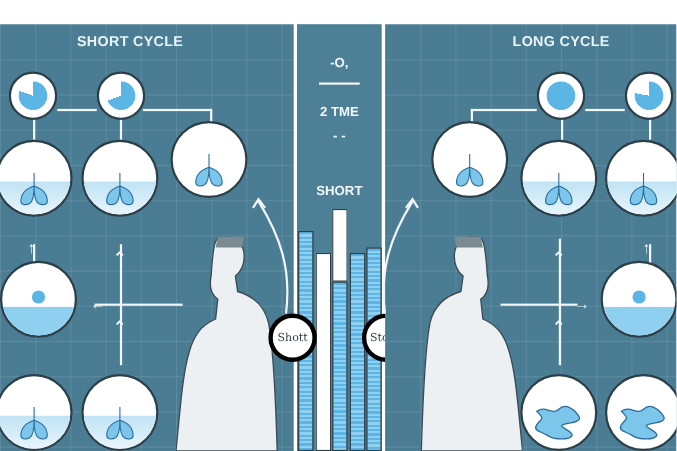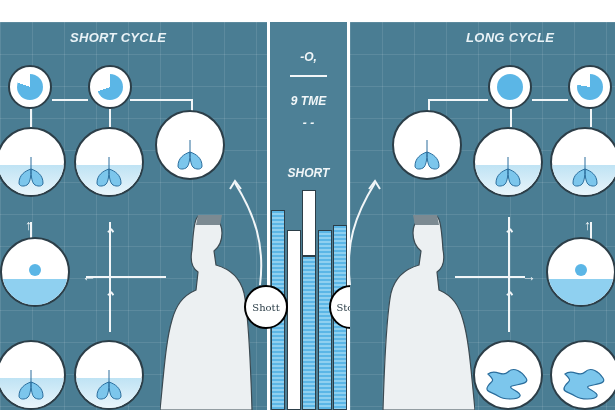--- a/index.html
+++ b/index.html
@@ -1,37 +1,37 @@
 <!DOCTYPE html>
 <html><head>
 <meta charset="utf-8">
 <style>
   html,body{margin:0;padding:0;}
   body{width:615px;height:410px;position:relative;overflow:hidden;background:#ffffff;font-family:"Liberation Sans",sans-serif;}
-  .panel{position:absolute;top:22px;bottom:0;background:#4a7d93;font-style:italic;}
+  .panel{position:absolute;top:22px;bottom:0;background:#4a7d93;}
   .grid{background-image:linear-gradient(rgba(255,255,255,0.10) 1px,transparent 1px),linear-gradient(90deg,rgba(255,255,255,0.10) 1px,transparent 1px);background-size:32px 32px;}
   #left{left:0;width:267px;}
   #mid{left:270px;width:77px;}
   #right{left:350px;width:265px;}
   .title{position:absolute;color:#eaf3f7;font-weight:bold;font-size:13px;letter-spacing:0.3px;}
   .midtxt{position:absolute;color:#f1f6f8;font-weight:bold;font-size:12px;text-align:center;width:77px;left:0;}
   .node{position:absolute;border-radius:50%;background:#ffffff;border:2px solid #2c3e48;box-sizing:border-box;overflow:hidden;}
   .node.small{width:44px;height:44px;}
   .node.big{width:70px;height:70px;}
   .node .water{position:absolute;left:0;right:0;bottom:0;height:45%;background:linear-gradient(#bfe3f4,#e9f5fb);}
   .node .lung{position:absolute;left:50%;bottom:8px;transform:translateX(-50%);width:38px;height:30px;}
   .pie{position:absolute;left:50%;top:50%;transform:translate(-50%,-50%);width:26px;height:26px;border-radius:50%;background:conic-gradient(#5bb6e6 0 290deg,transparent 290deg);}
   .line{position:absolute;background:#f2f6f8;}
   .arrowhead{position:absolute;color:#f2f6f8;font-size:14px;font-weight:bold;line-height:1;}
   .gauge .water{height:40%;background:#8fd0f0;}
   .gauge .needle{position:absolute;left:50%;top:38%;width:12px;height:12px;border-radius:50%;background:#5bb6e6;transform:translateX(-50%);}
   .bar{position:absolute;bottom:0;border:1px solid #2c3e48;box-sizing:border-box;}
   .bar.blue{background:repeating-linear-gradient(#5bb6e6 0 2px,#8fd0f0 2px 4px);}
   .bar.white{background:#ffffff;}
-  .label-circle{position:absolute;width:44px;height:44px;border-radius:50%;background:#ffffff;border:2px solid #000000;box-sizing:border-box;display:flex;align-items:center;justify-content:center;font-family:"DejaVu Serif",serif;font-size:10px;color:#2c3e48;}
+  .label-circle{position:absolute;width:44px;height:44px;border-radius:50%;background:#ffffff;border:4px solid #000000;box-sizing:border-box;display:flex;align-items:center;justify-content:center;font-family:"DejaVu Serif",serif;font-size:10px;color:#2c3e48;}
   .figure{position:absolute;bottom:0;width:95px;height:195px;}
 </style>
 </head>
 <body>
 
 <div class="panel grid" id="left">
   <div class="title" style="left:70px;top:8px;">SHORT CYCLE</div>
 
   <div class="node small" style="left:8px;top:43px;">
       <div class="pie"></div>
@@ -91,21 +91,21 @@
 
   <svg class="figure" style="left:160px;" viewBox="0 0 95 195">
     <path d="M42 0c12 0 20 6 20 18 0 8-3 14-8 18l2 14c14 4 24 12 28 28 4 20 6 50 8 117H0c4-40 6-70 12-90 4-14 10-24 24-30l2-18c-6-4-8-12-6-22C34 4 36 0 42 0z" fill="#ecf0f2" stroke="#3b4a52" stroke-width="1.2"></path>
     <path d="M38 0h24l-2 10H36z" fill="#7c8a92"></path>
   </svg>
 </div>
 
 <div class="panel" id="mid" style="background:#4d8096;">
   <div class="midtxt" style="top:28px;">-O,</div>
   <div class="line" style="left:20px;top:53px;width:37px;height:2px;"></div>
-  <div class="midtxt" style="top:72px;">9 TME</div>
+  <div class="midtxt" style="top:72px;">2 TME</div>
   <div class="midtxt" style="top:94px;">- -</div>
   <div class="midtxt" style="top:144px;">SHORT</div>
 </div>
 
 <div>
   <div class="bar blue" style="left:271px;top:210px;width:14px;"></div>
   <div class="bar white" style="left:287px;top:230px;width:14px;"></div>
   <div class="bar white" style="left:302px;top:190px;width:14px;height:66px;bottom:auto;"></div>
   <div class="bar blue" style="left:302px;top:256px;width:14px;"></div>
   <div class="bar blue" style="left:318px;top:230px;width:14px;"></div>

